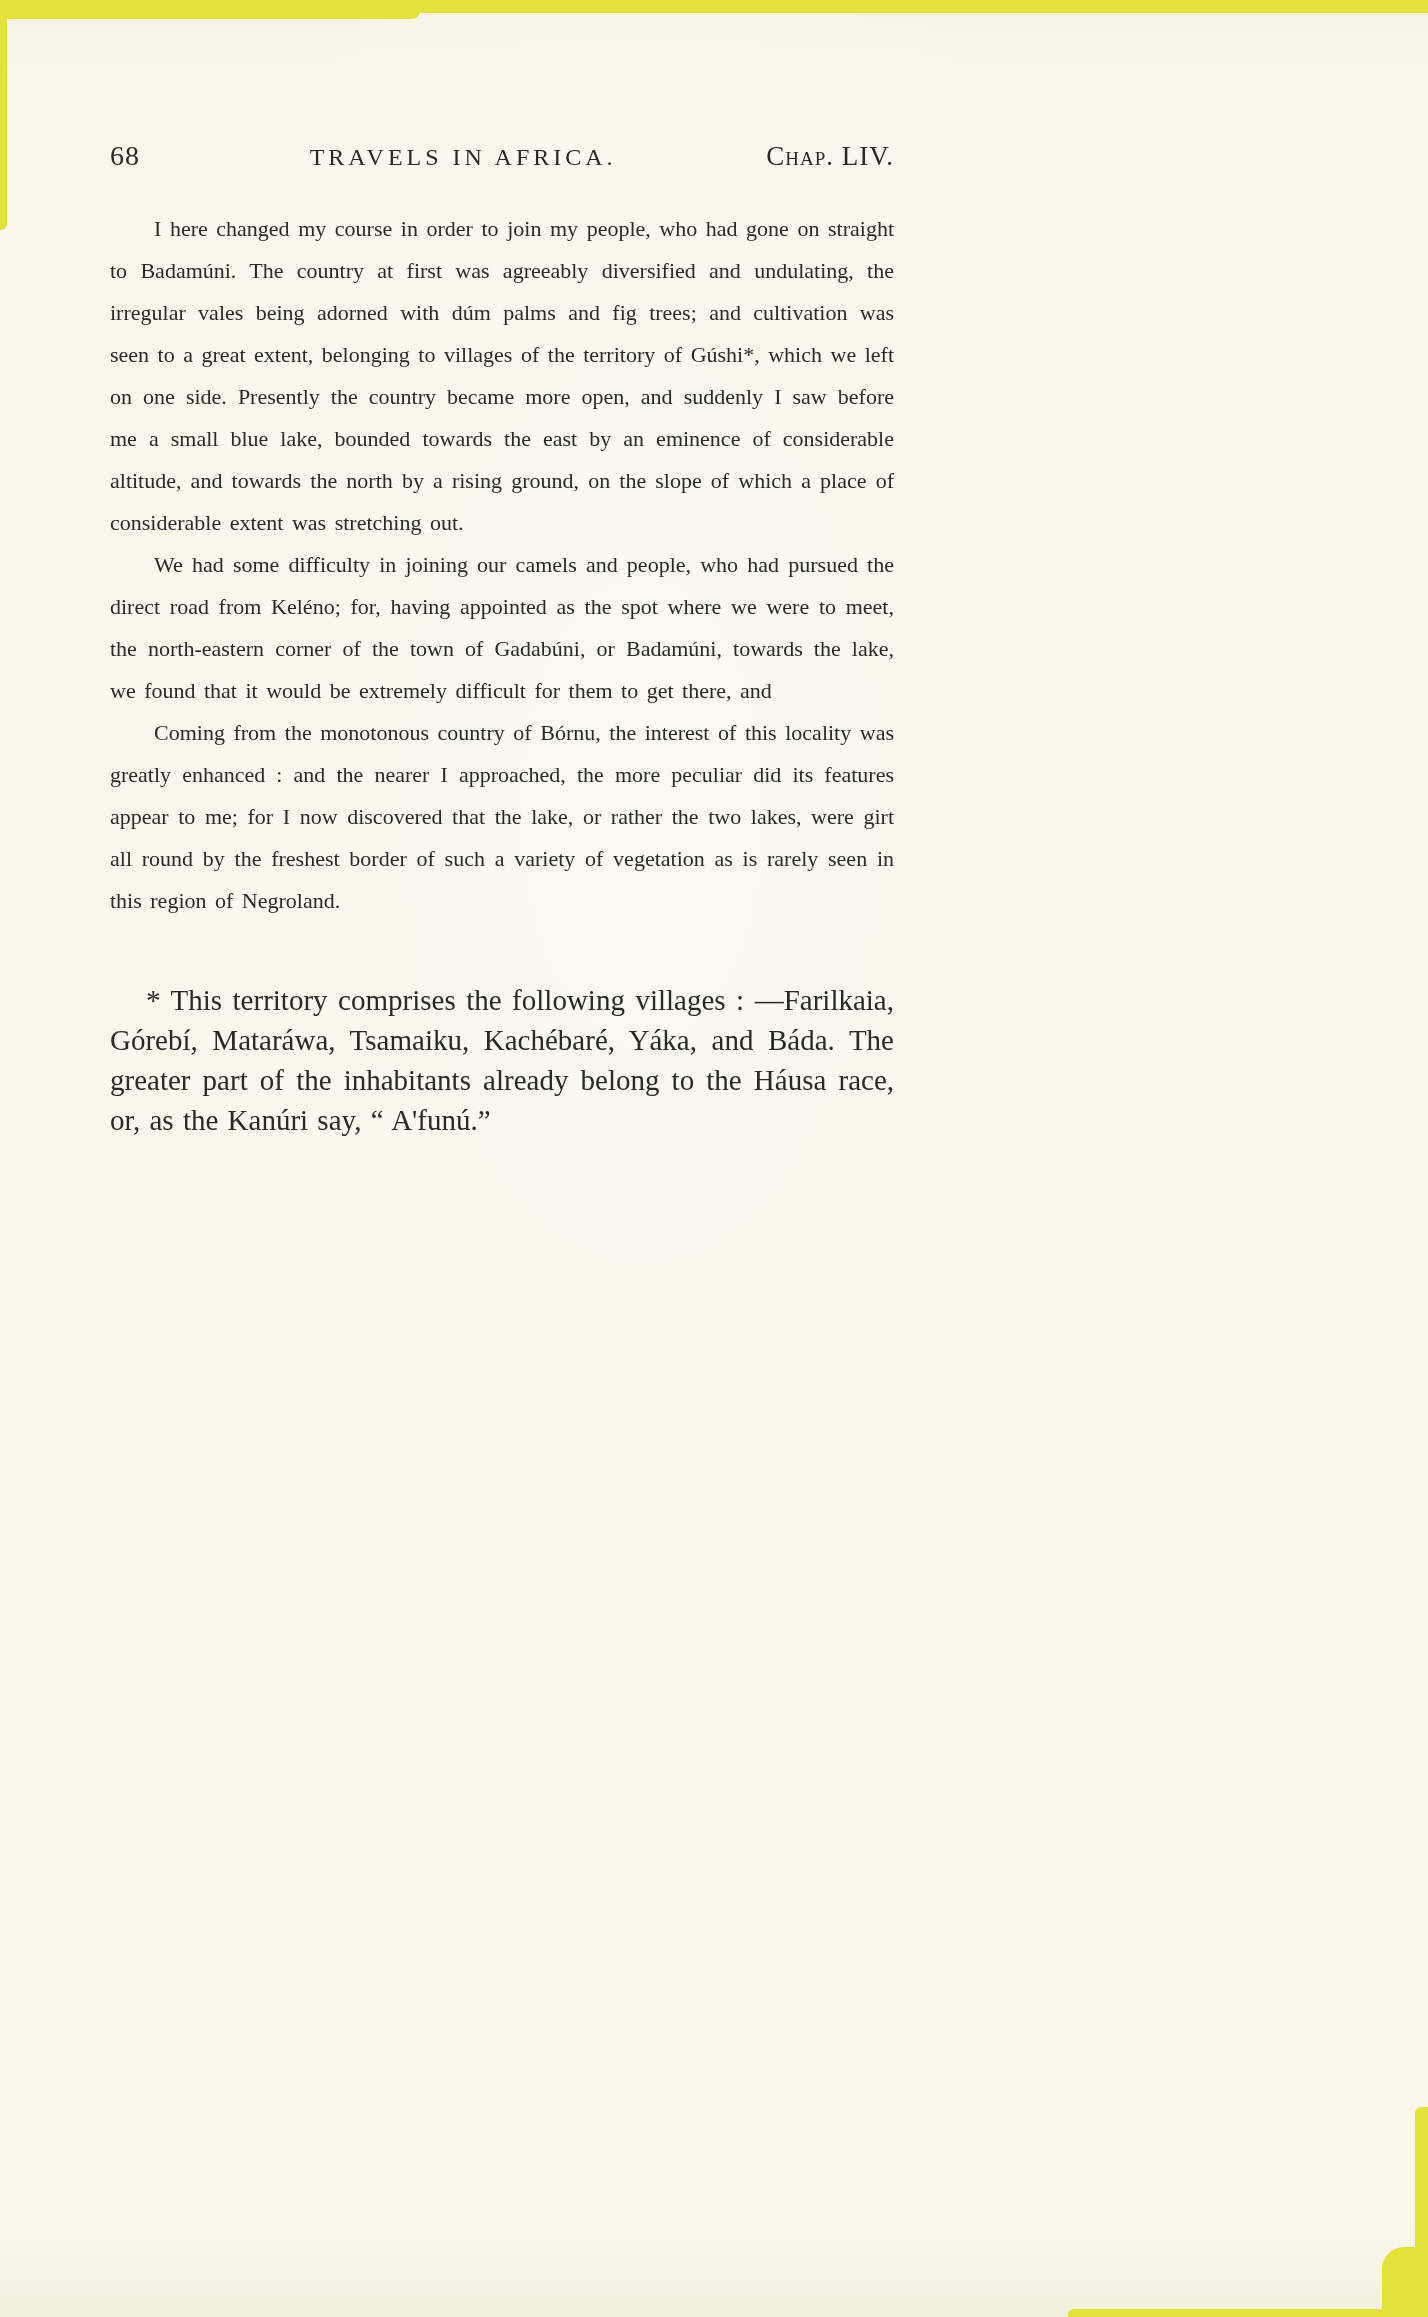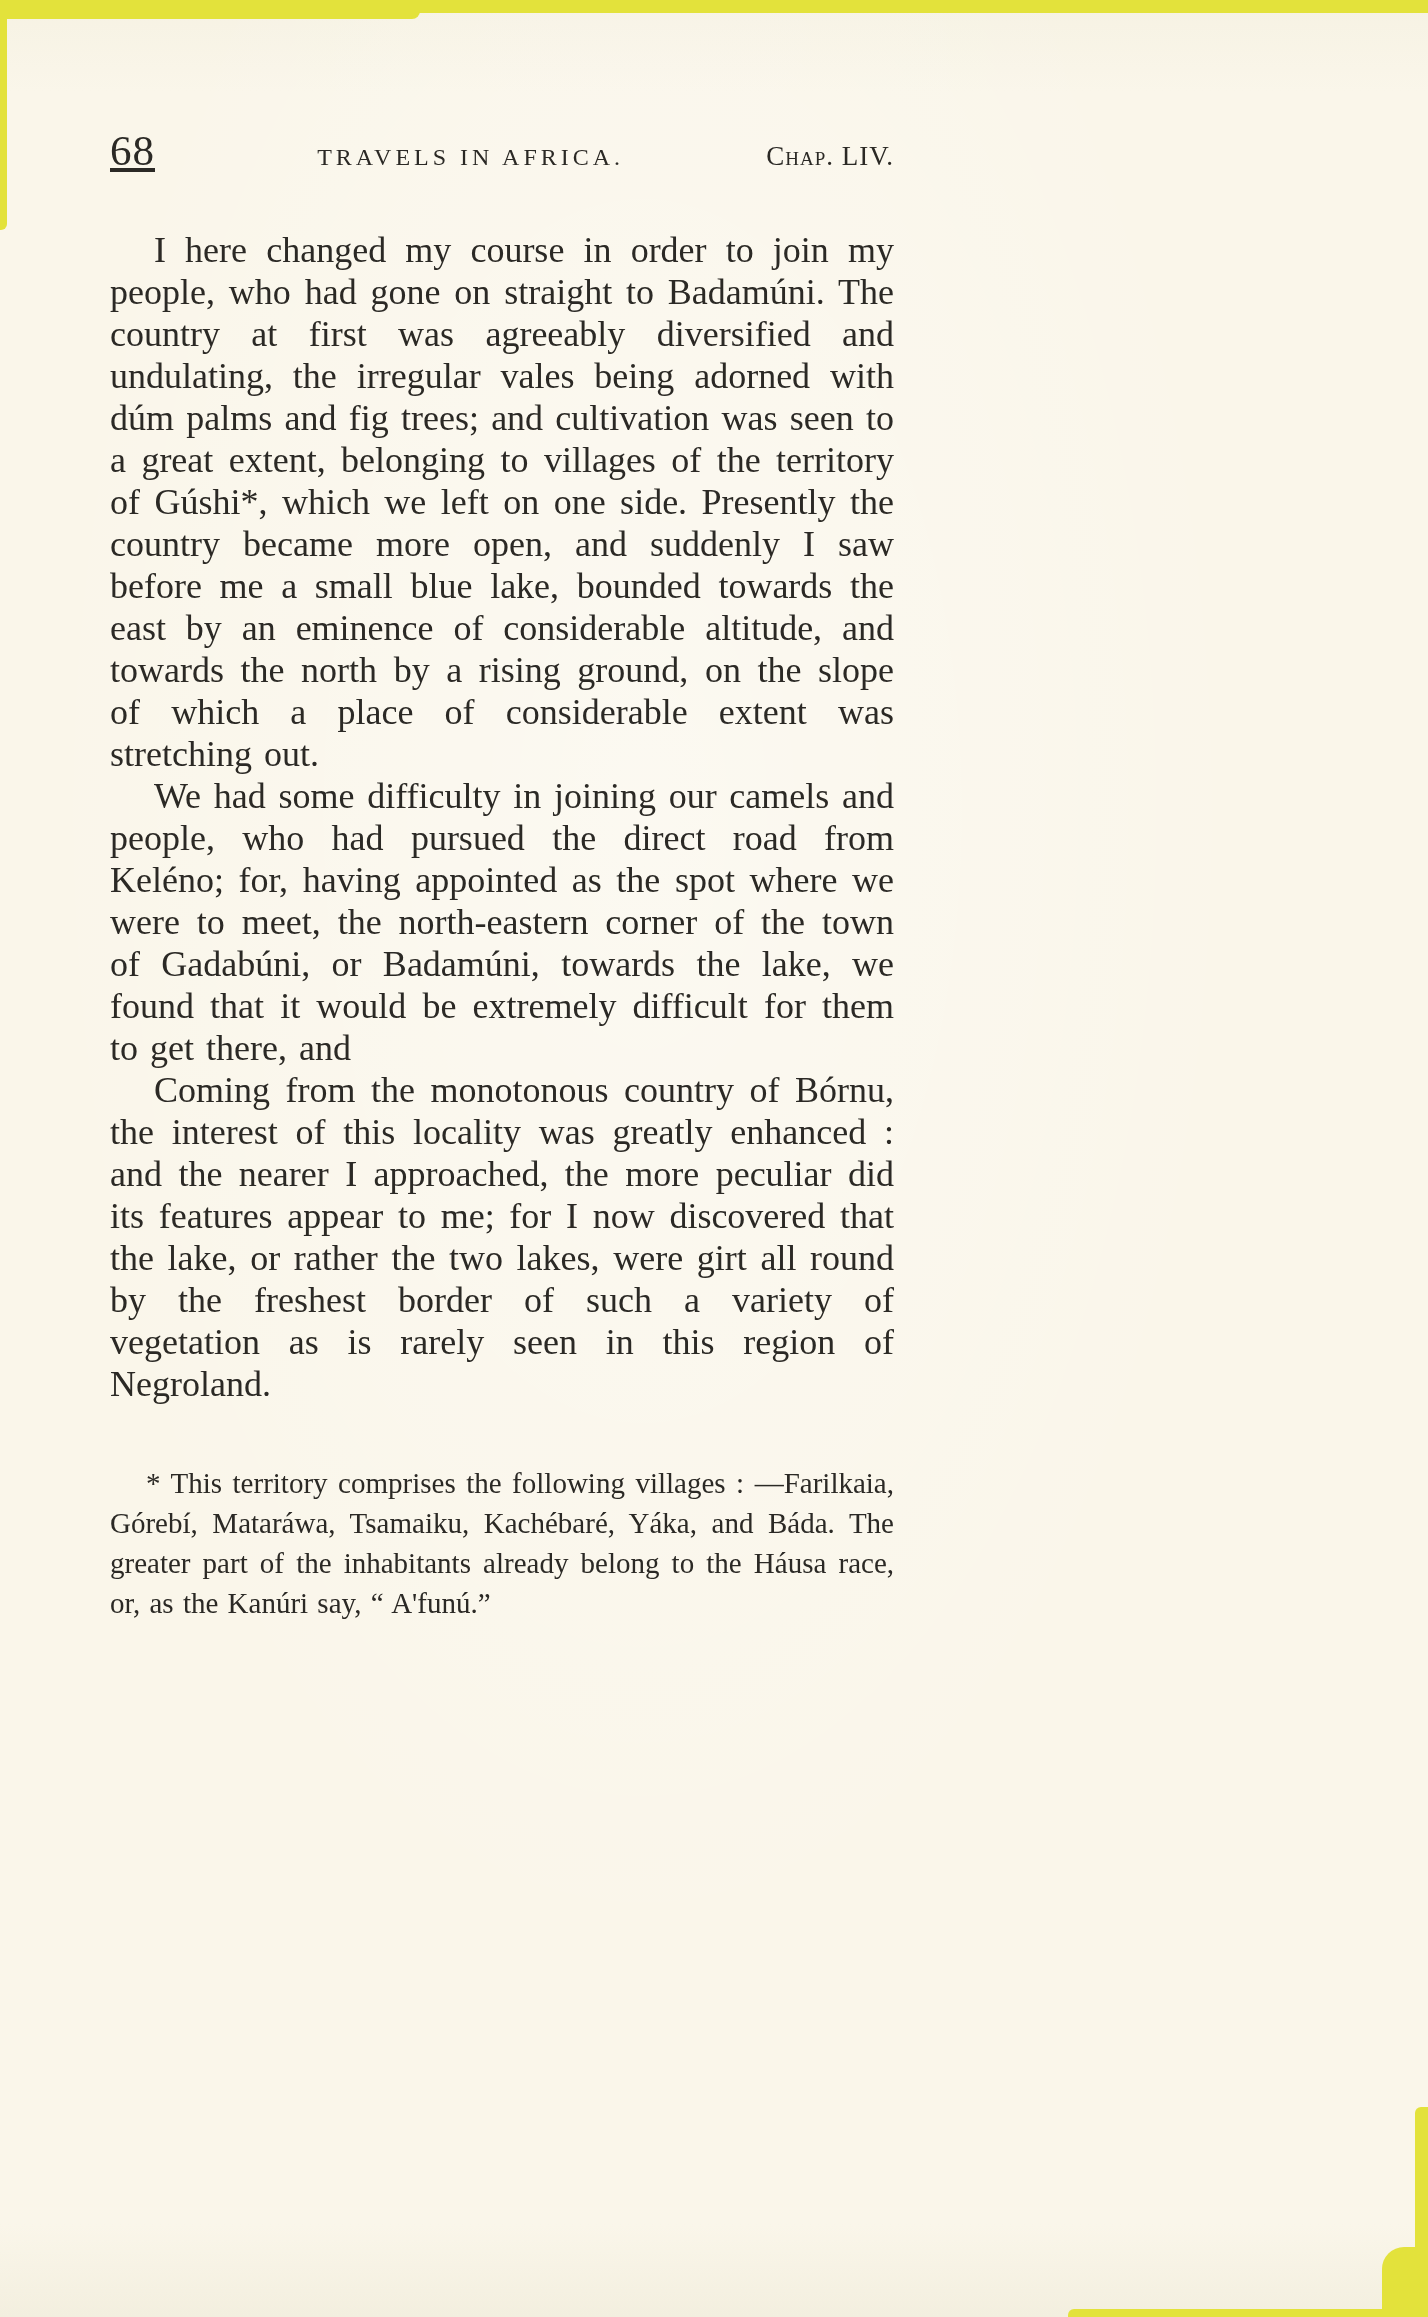--- a/index.html
+++ b/index.html
@@ -61,39 +61,38 @@
     width: 784px;
     color: #2b2925;
     font-family: "Liberation Serif", "DejaVu Serif", serif;
   }
   .header {
     display: flex;
     justify-content: space-between;
     align-items: baseline;
   }
   .pagenum {
-    font-size: 43px;
+    font-size: 28px;
     letter-spacing: 1px;
-    text-decoration: underline;
   }
   .running {
     font-size: 24px;
     letter-spacing: 4px;
     transform: translateX(-14px);
     margin-left: 48px;
   }
   .chap {
     font-size: 27px;
     font-variant: small-caps;
     letter-spacing: 1px;
     margin-top: 35px;
   }
   .bodytext {
-    margin-top: 54px;
-    font-size: 36px;
+    margin-top: 36px;
+    font-size: 22px;
     line-height: 42px;
     text-align: justify;
     word-spacing: 3px;
   }
   .bodytext p {
     margin: 0;
     text-indent: 44px;
   }
   .footnote {
     margin-top: 58px;

